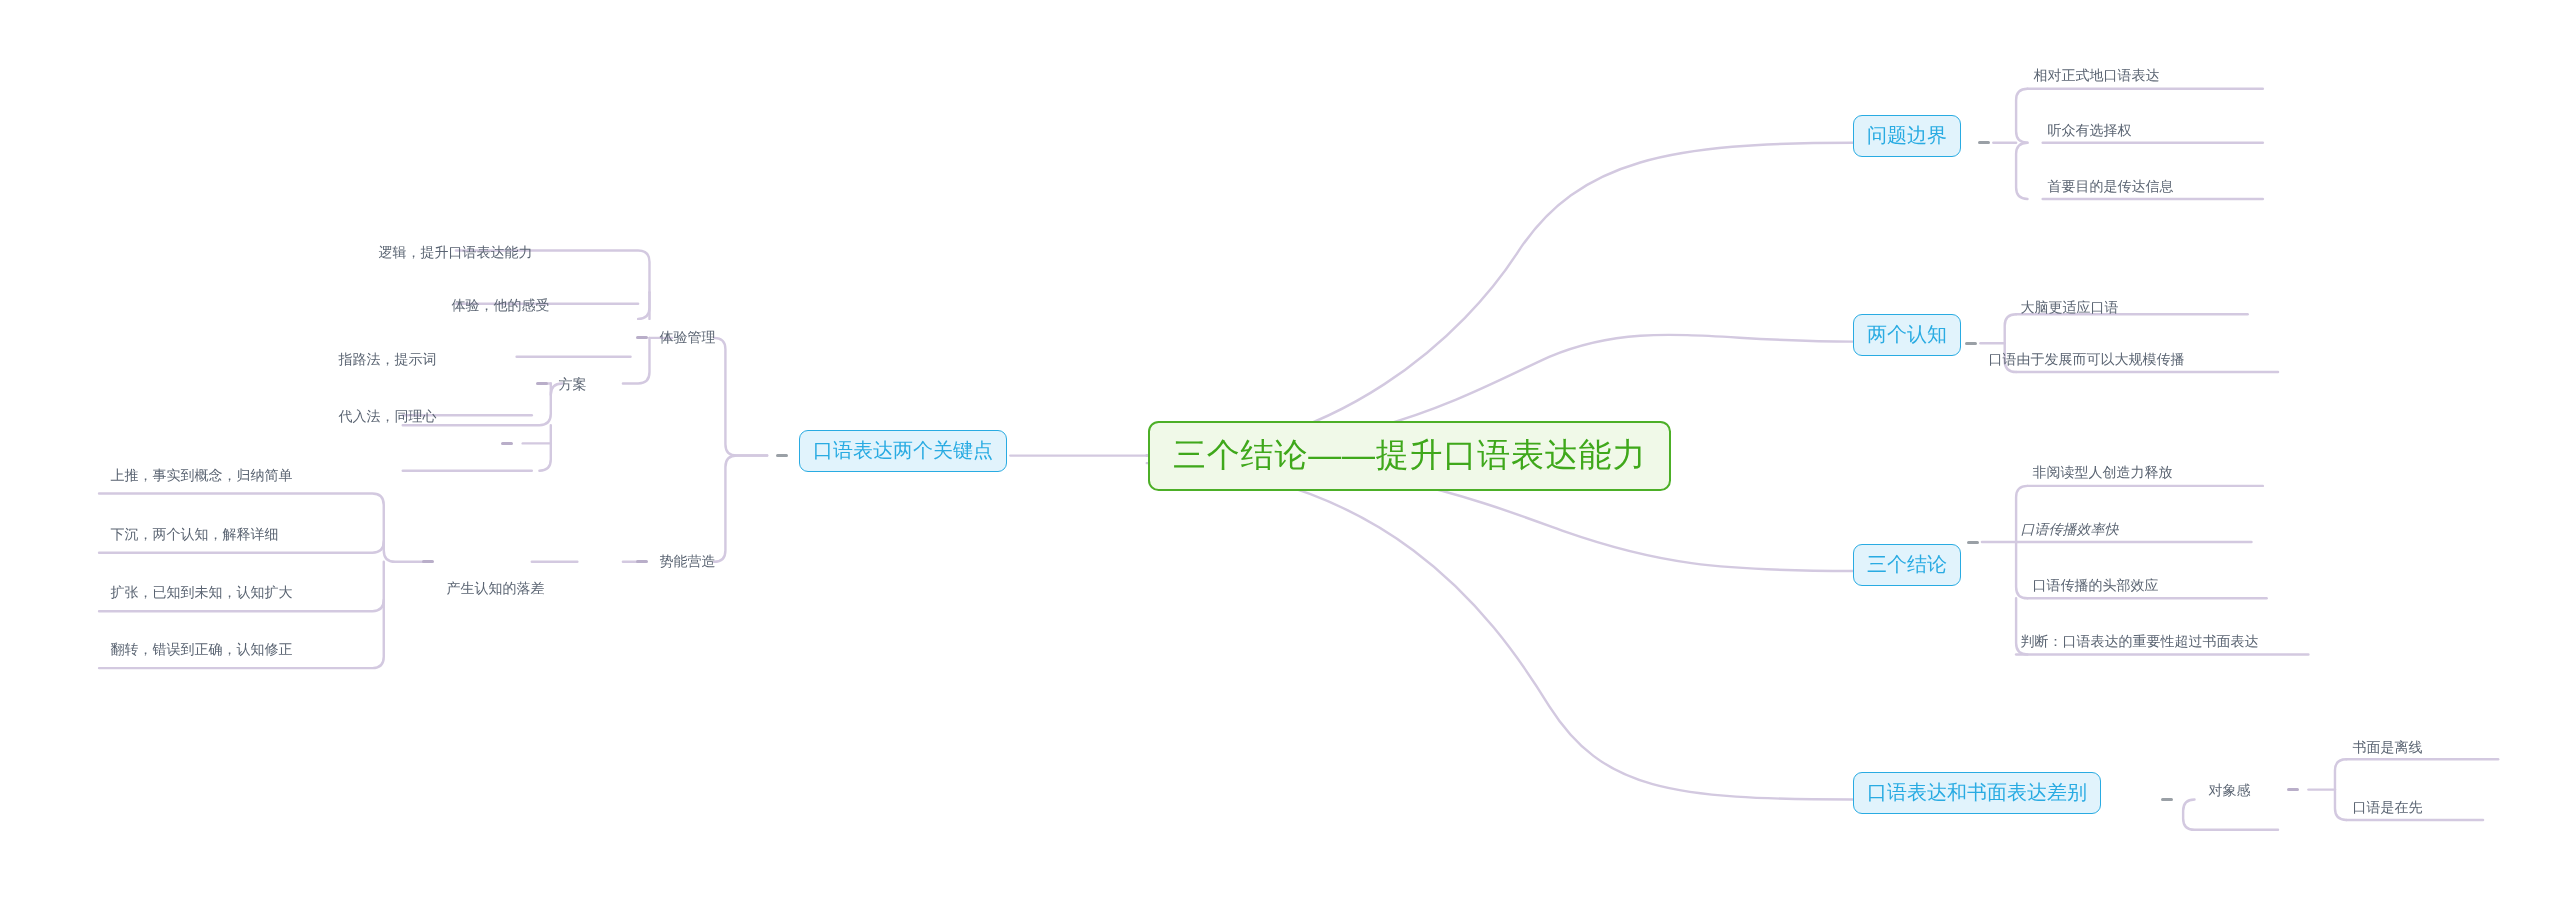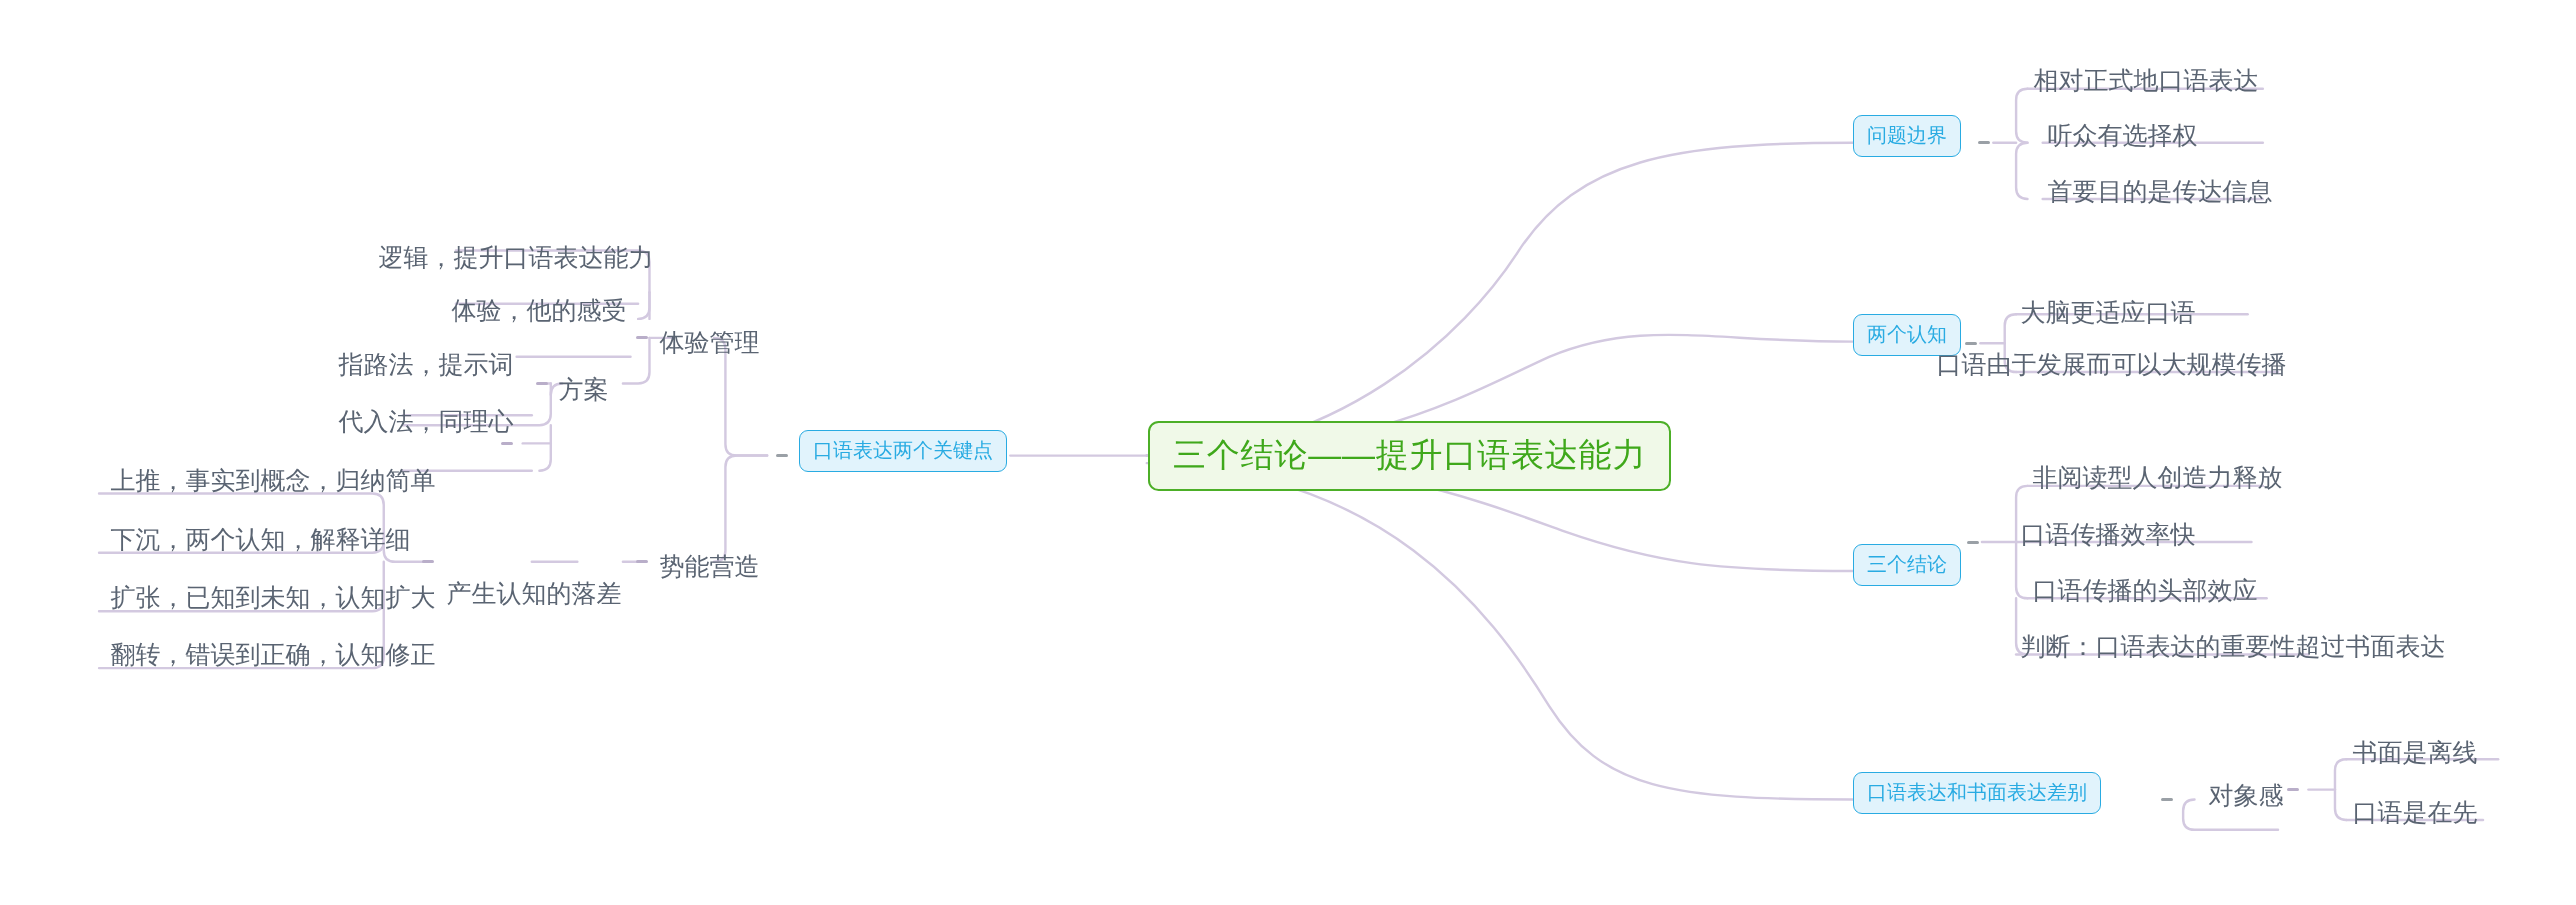--- a/index.html
+++ b/index.html
@@ -32,21 +32,21 @@
     border-radius:9px;
     color:#29ABE2;
     font-size:20px;
     line-height:1;
     padding:9px 13px 10.6px 13px;
   }
 
   
   .txt{
     color:#5A6472;
-    font-size:25px;
+    font-size:14px;
     line-height:1;
     padding:3px 4.6px 4.6px 4.6px;
   }
 
   
   .dash{
     position:absolute;
     width:12px;height:3px;border-radius:1.5px;
     background:#b9aec9;
   }
@@ -205,28 +205,28 @@
   <div class="node txt" style="left:2043px;top:120px;">
     <span>听众有选择权</span>
   </div>
   <div class="node txt" style="left:2043px;top:176px;">
     <span>首要目的是传达信息</span>
   </div>
 
   <div class="node txt" style="left:2016px;top:297px;">
     <span>大脑更适应口语</span>
   </div>
-  <div class="node txt" style="left:1932px;top:349px;">
+  <div class="node txt" style="left:1984px;top:349px;">
     <span>口语由于发展而可以大规模传播</span>
   </div>
 
   <div class="node txt" style="left:2028px;top:462px;">
     <span>非阅读型人创造力释放</span>
   </div>
-  <div class="node txt" style="left:2016px;top:519px;">
+  <div class="node txt" style="left:2016px;top:519px;font-style:italic;">
     <span>口语传播效率快</span>
   </div>
   <div class="node txt" style="left:2028px;top:575px;">
     <span>口语传播的头部效应</span>
   </div>
   <div class="node txt" style="left:2016px;top:631px;">
     <span>判断：口语表达的重要性超过书面表达</span>
   </div>
 
   <div class="node txt" style="left:2204px;top:780px;">

